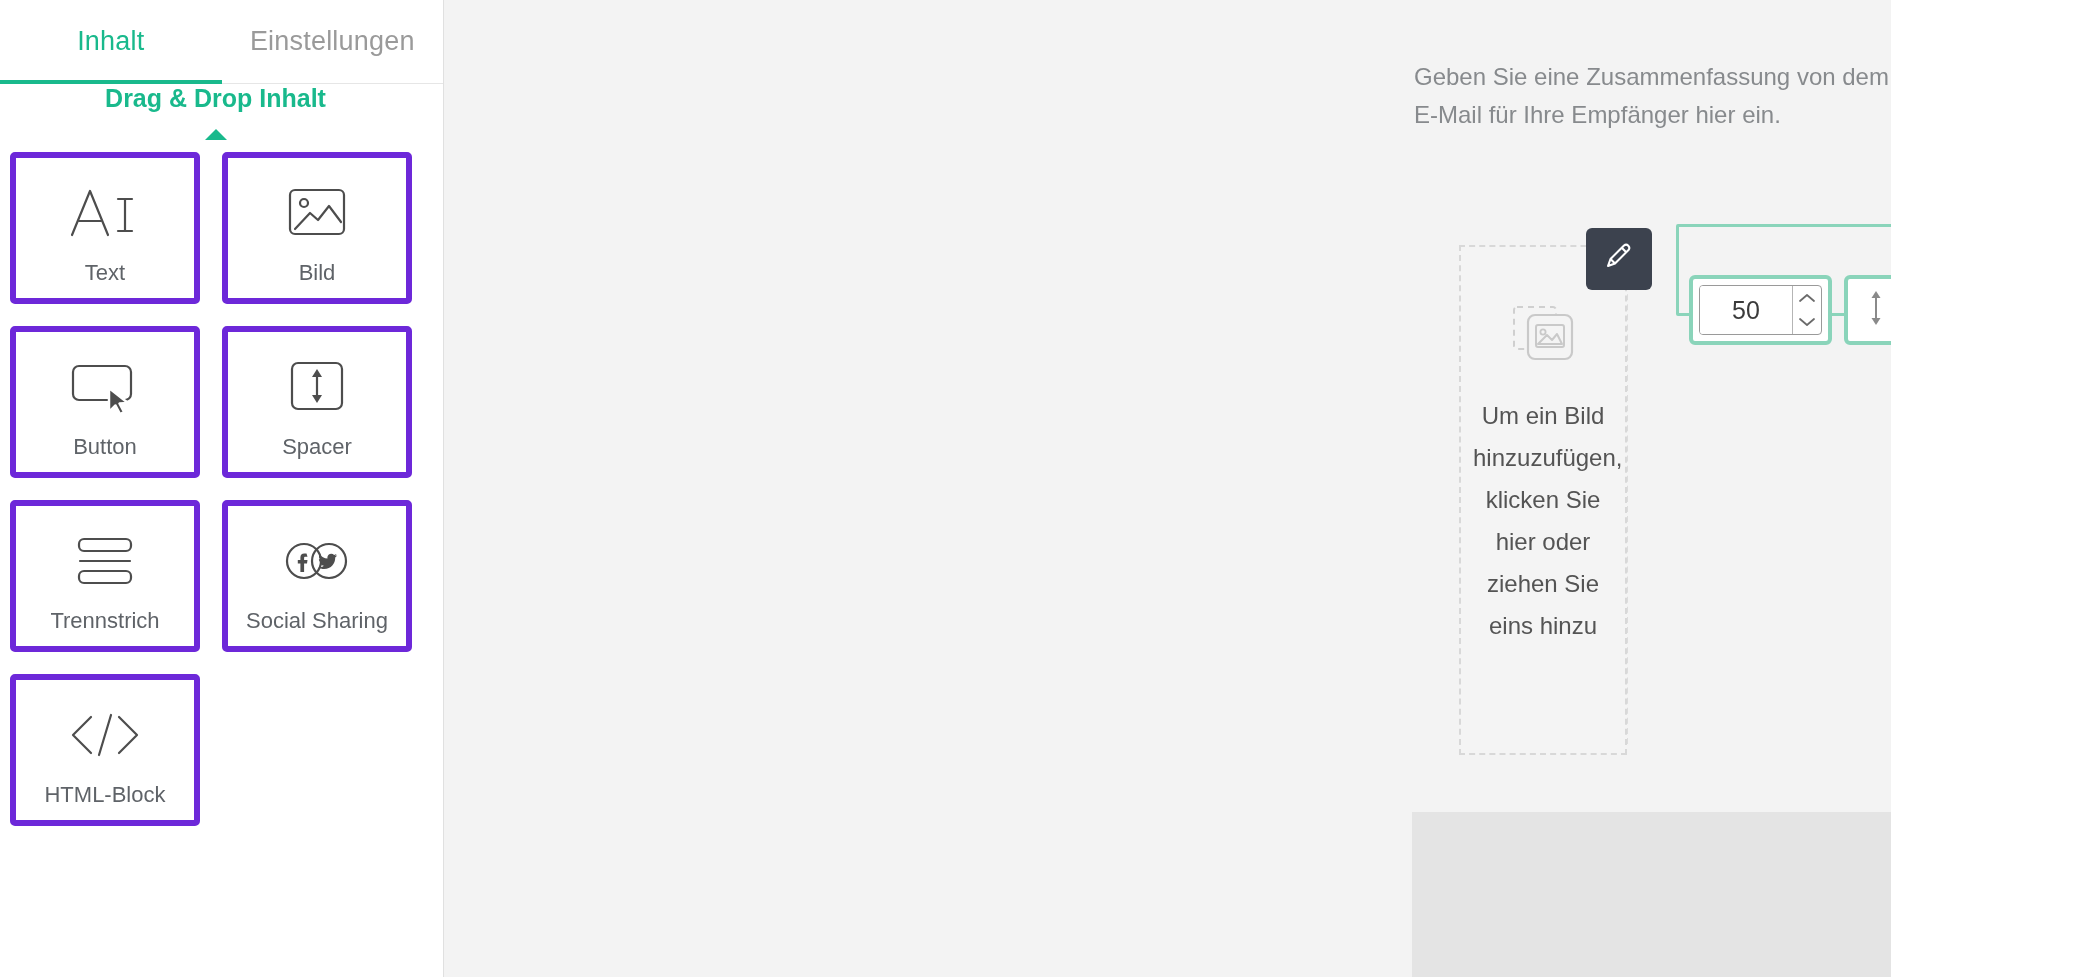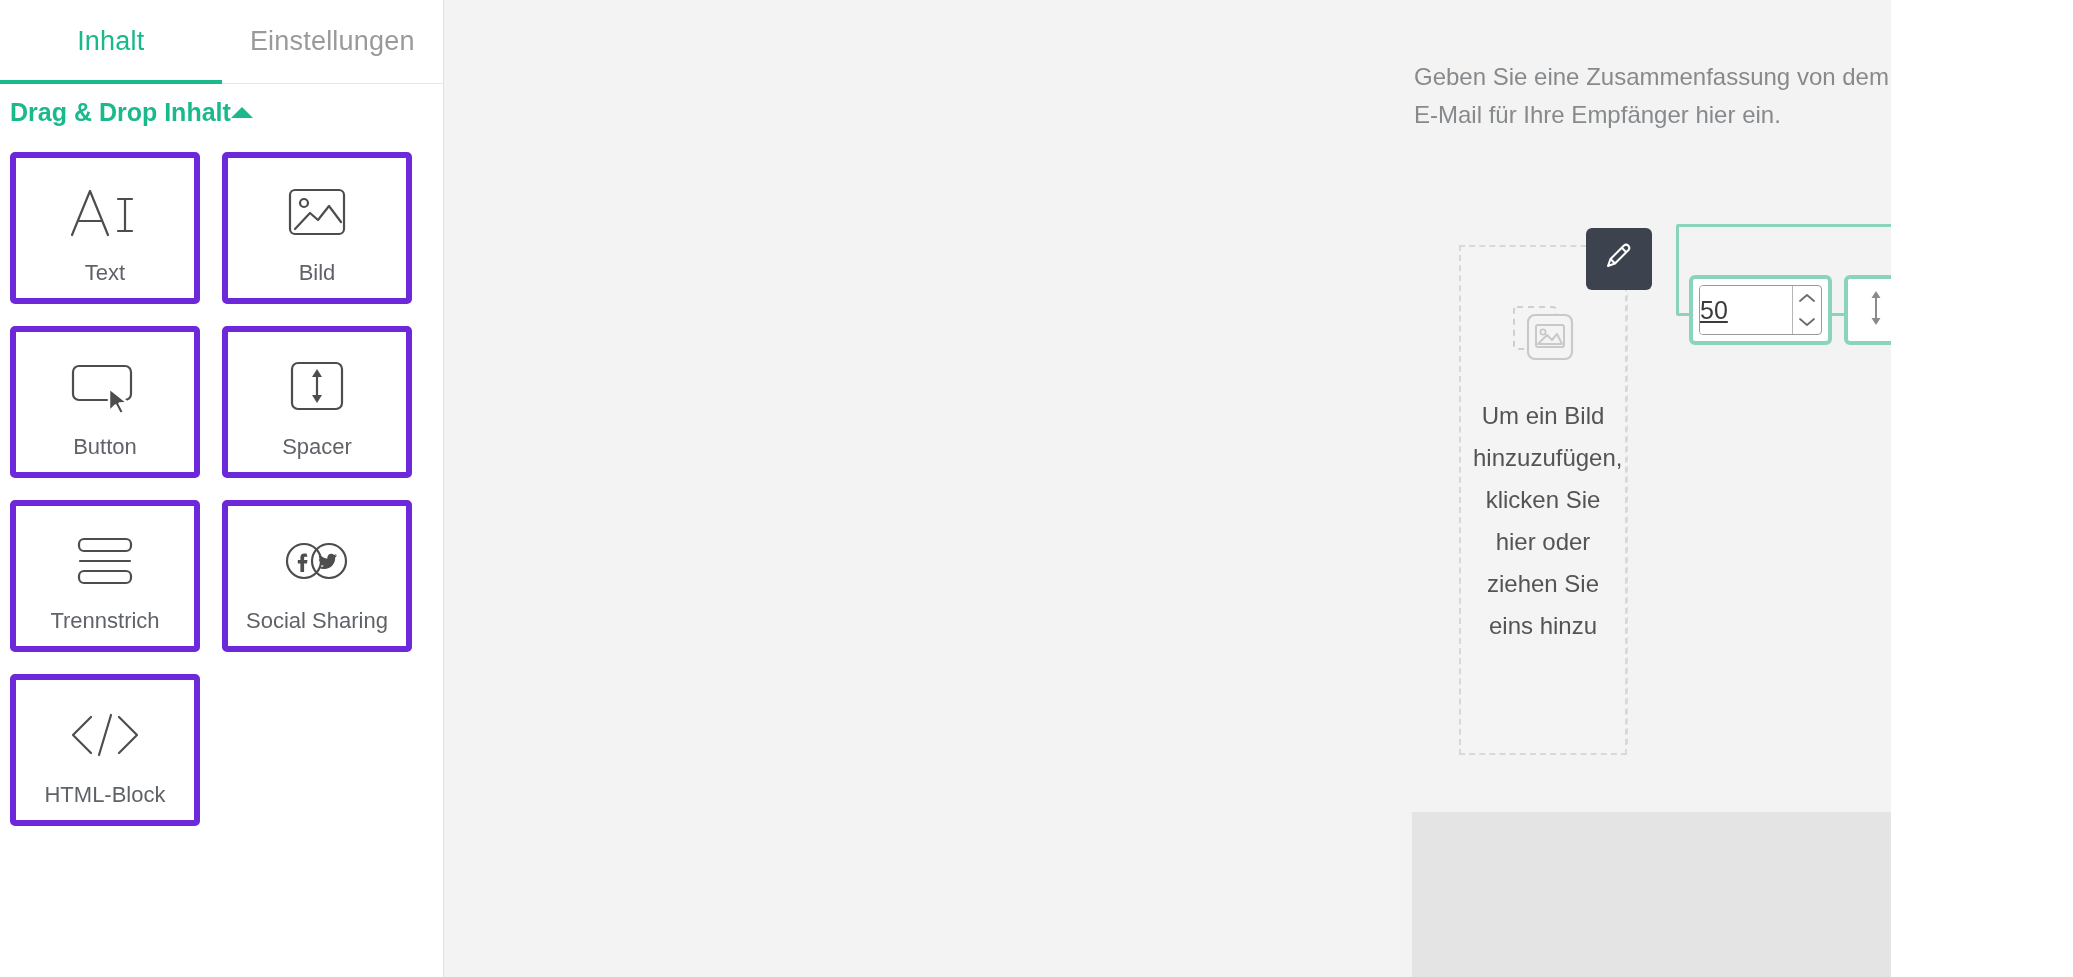--- a/index.html
+++ b/index.html
@@ -49,21 +49,22 @@
     left: 0; right: 0; bottom: -1px;
     height: 4px;
     background: #19b98c;
   }
 
   .section-head {
     height: 56px;
     display: flex;
     align-items: center;
     padding: 0 22px 0 10px;
-    justify-content: flex-start;
+    justify-content: space-between;
+    flex-direction: column;
   }
   .section-head .title {
     color: #19b98c;
     font-size: 25px;
     font-weight: bold;
   }
   .caret-up {
     width: 0; height: 0;
     border-left: 11px solid transparent;
     border-right: 11px solid transparent;
@@ -223,24 +224,23 @@
   .spin-value {
     flex: 1 1 auto;
     display: flex;
     align-items: center;
     justify-content: center;
     font-size: 25px;
     color: #3b3b3b;
     background: #fff;
     border: none;
     outline: none;
-    text-align: left;
+    text-align: center;
     width: 100%;
     font-family: "Liberation Sans", sans-serif;
-    text-decoration: underline;
   }
   .spin-btns {
     width: 38px;
     border-left: 1px solid #b5b5b5;
     display: flex;
     flex-direction: column;
   }
   .spin-btns > div {
     flex: 1 1 50%;
     display: flex;

